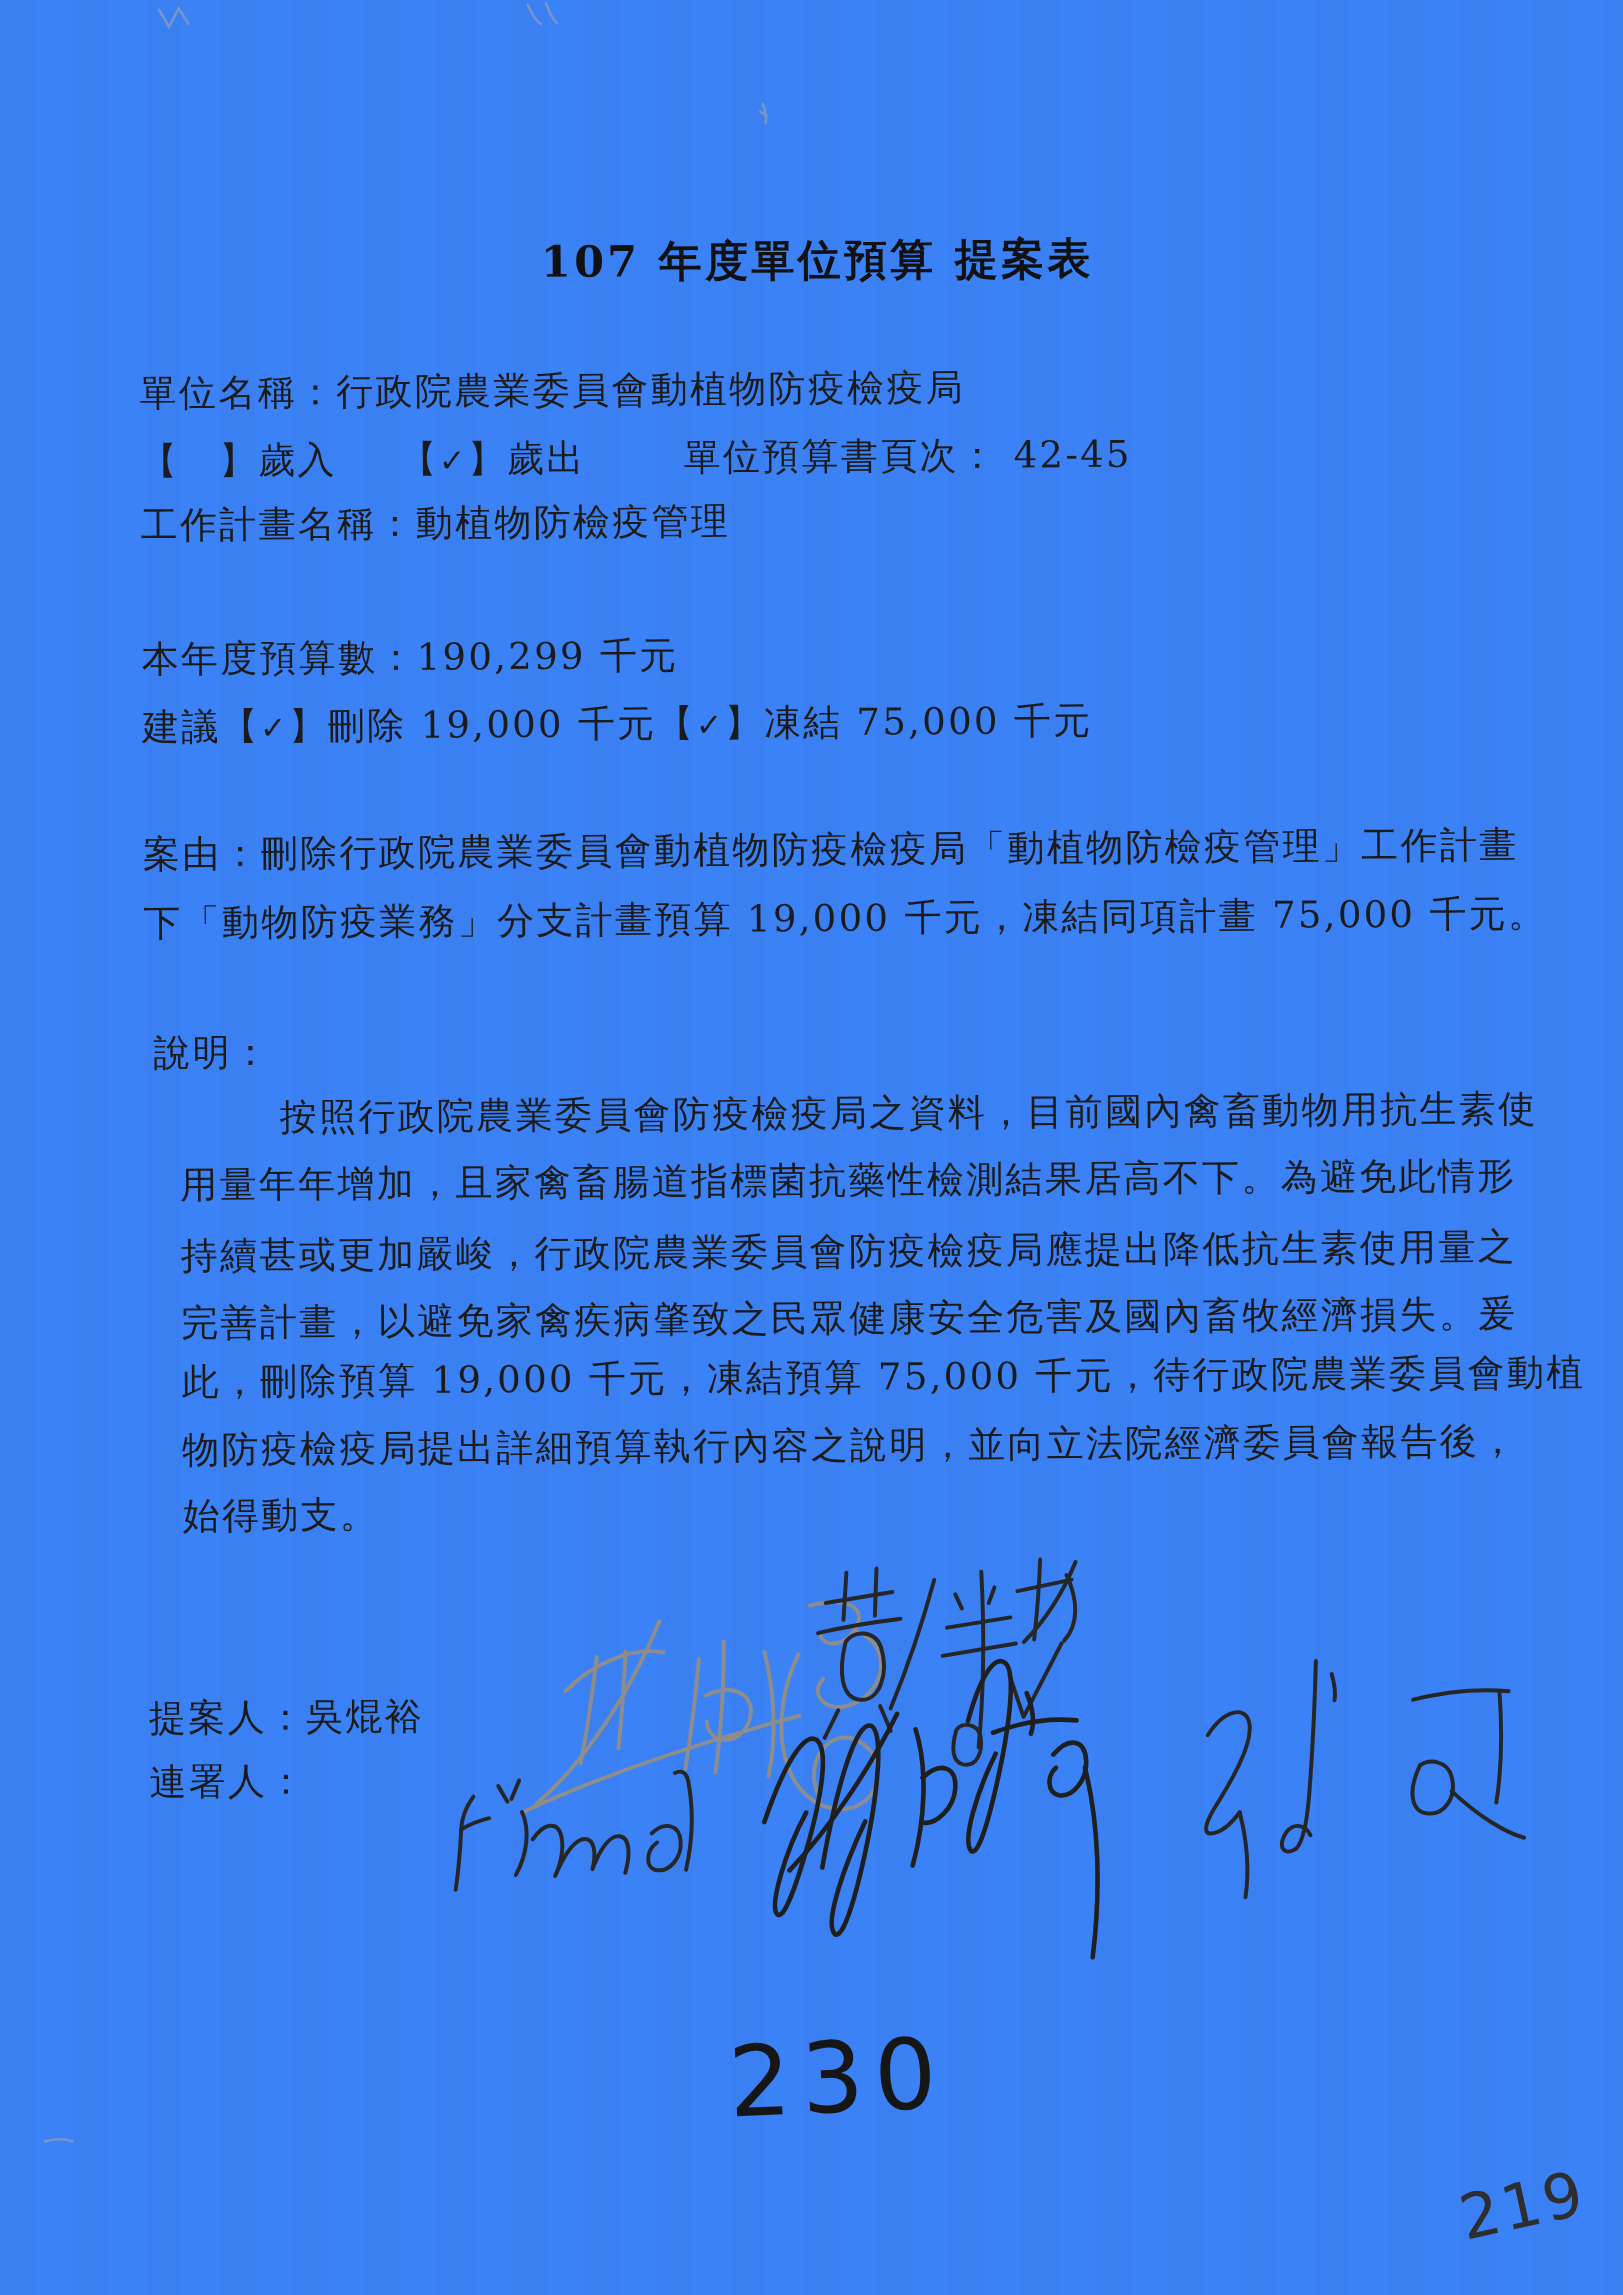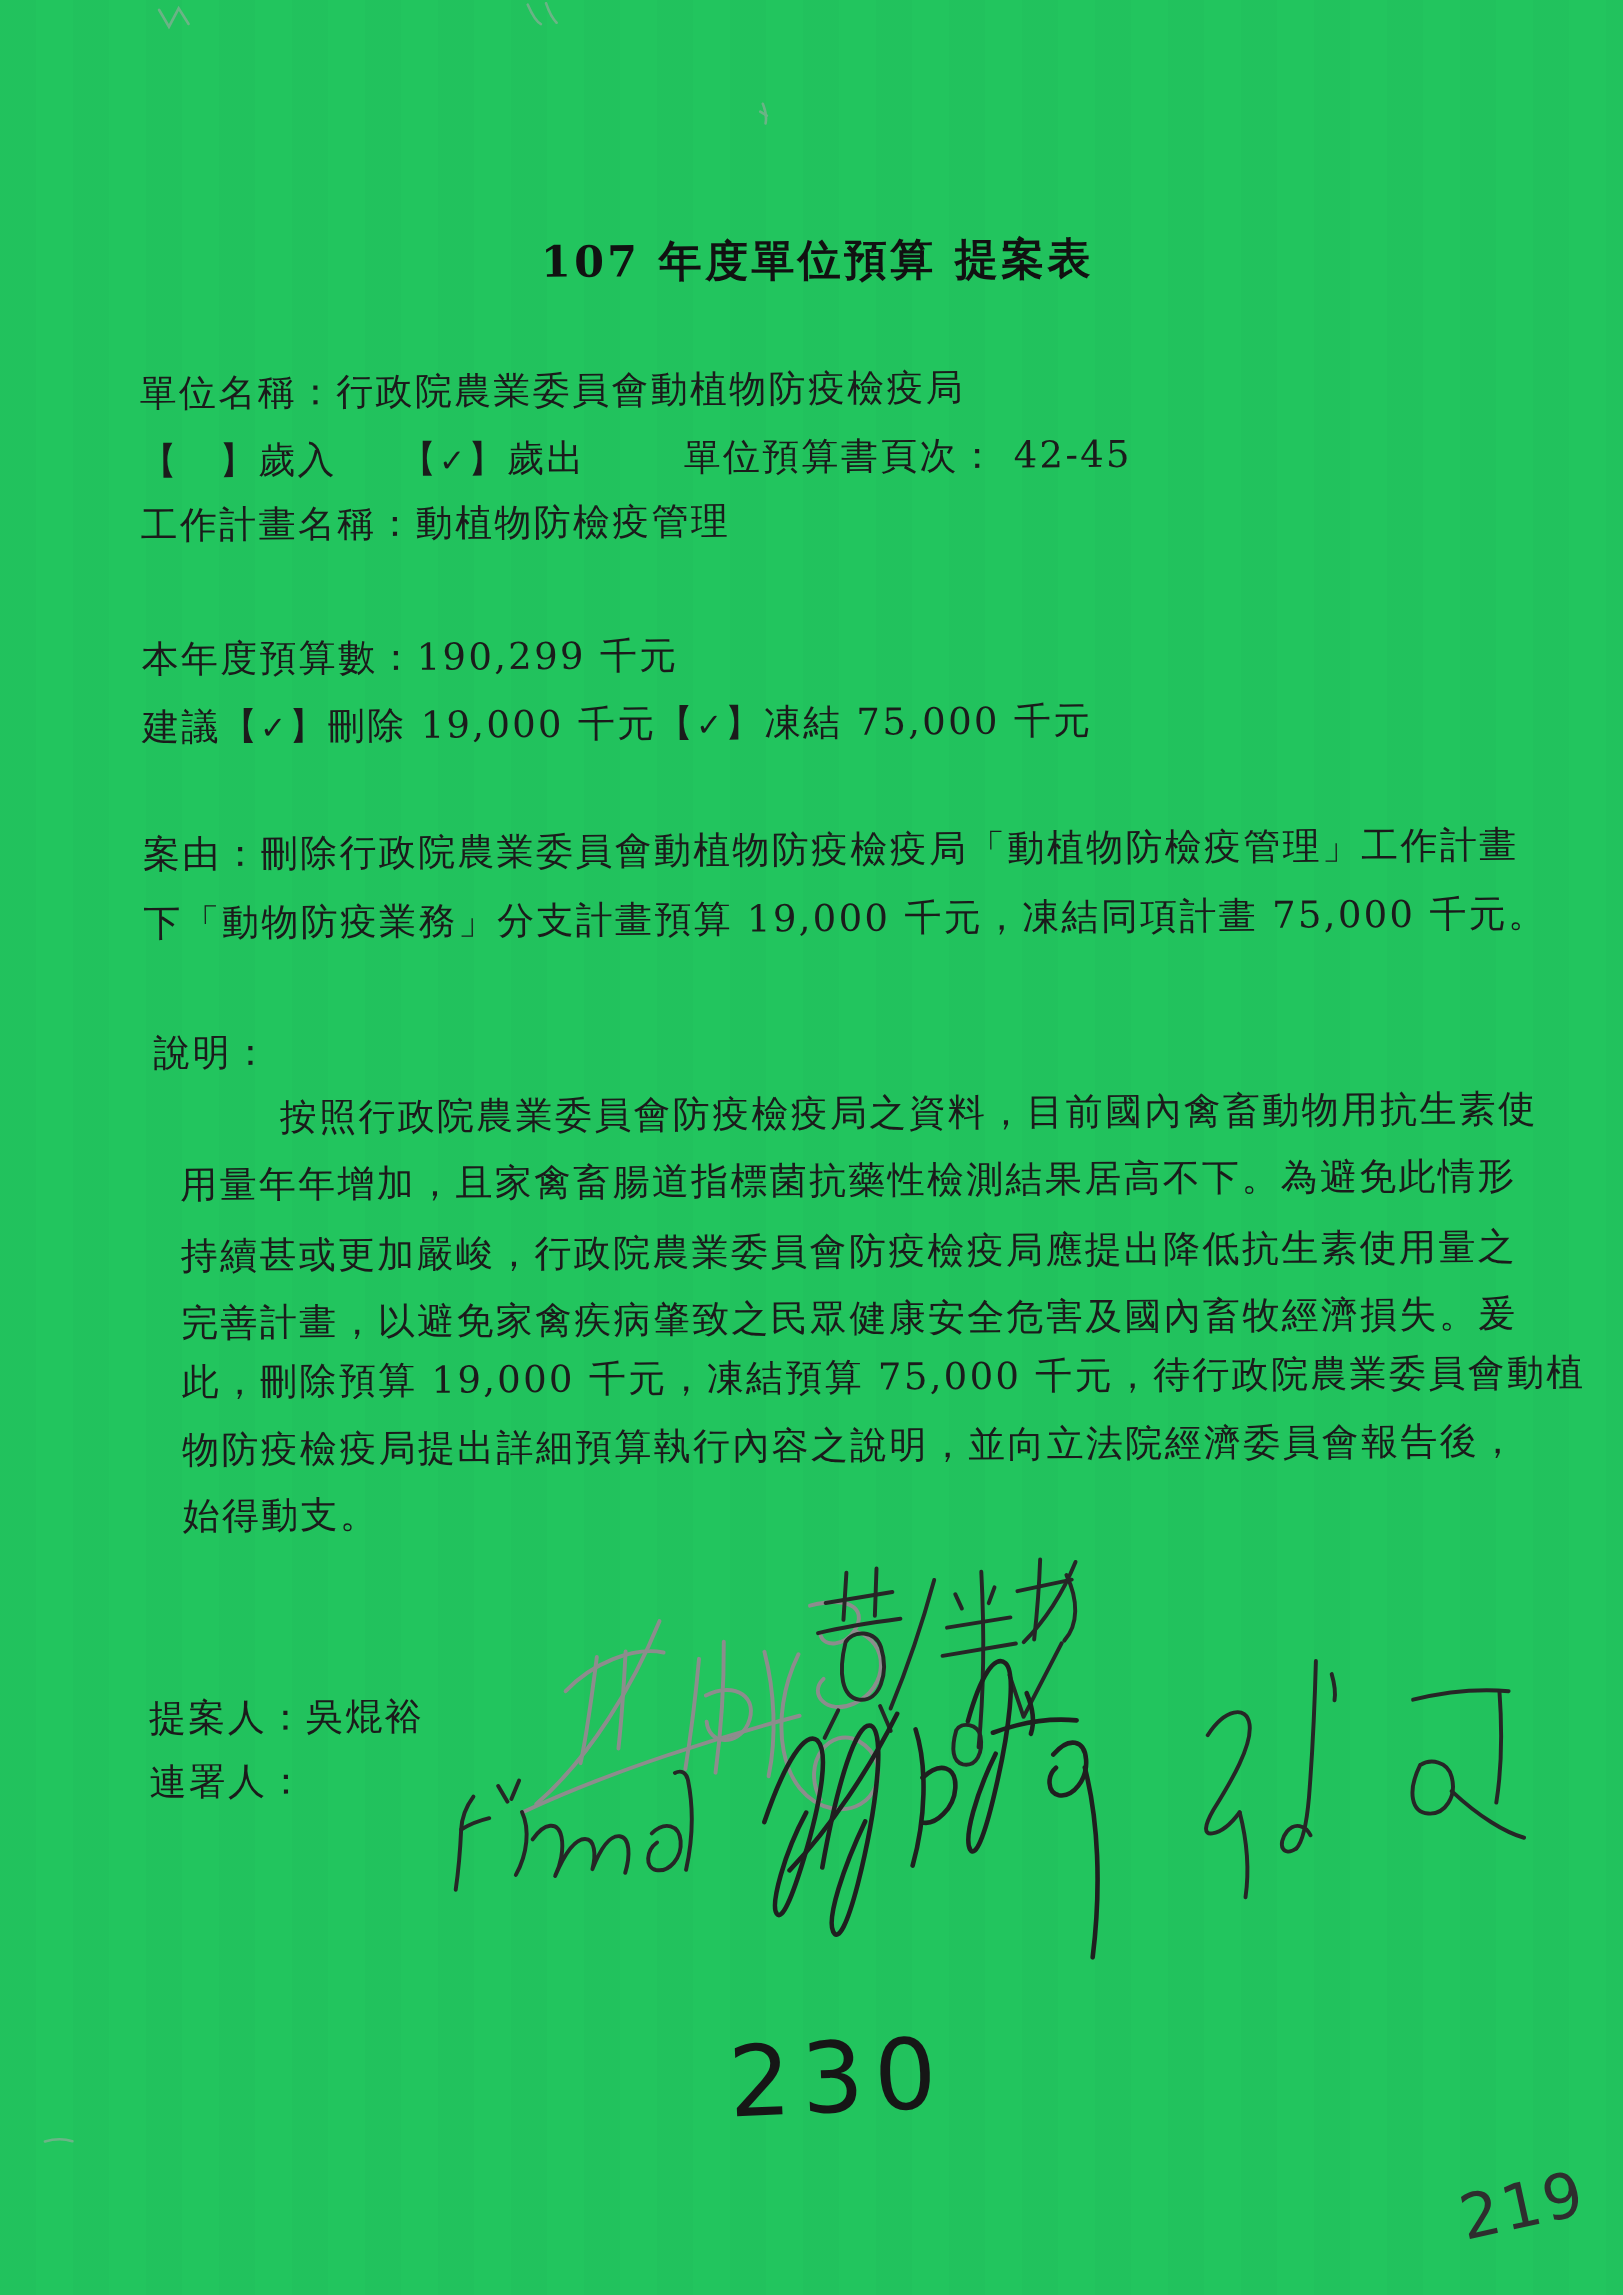--- a/index.html
+++ b/index.html
@@ -1,19 +1,19 @@
 <!DOCTYPE html>
 <html style="font-size:10.5px"><head>
 <meta charset="utf-8">
 <style>
   html,body{margin:0;padding:0;background:#ffffff;}
   .page{
     position:relative;
     width:1624px;height:2295px;
-    background:#22c55e;
+    background:#3b82f6;
     overflow:hidden;
     font-family:"DejaVu Serif","Liberation Serif",serif;
   }
   
   .scan-banding{
     position:absolute;inset:0;
     background:repeating-linear-gradient(90deg, rgba(0,0,0,0.015) 0 36px, transparent 36px 73px);
     pointer-events:none;
   }
   .content{

